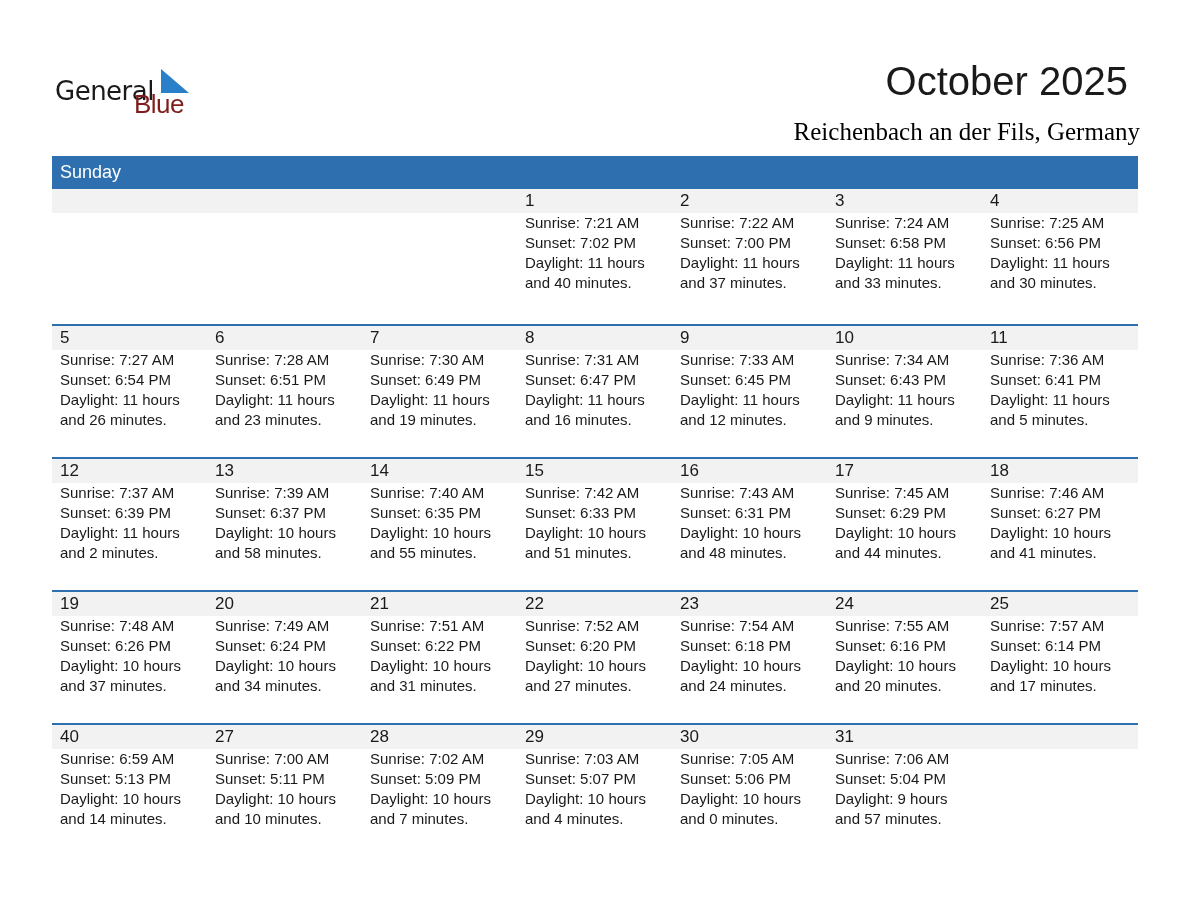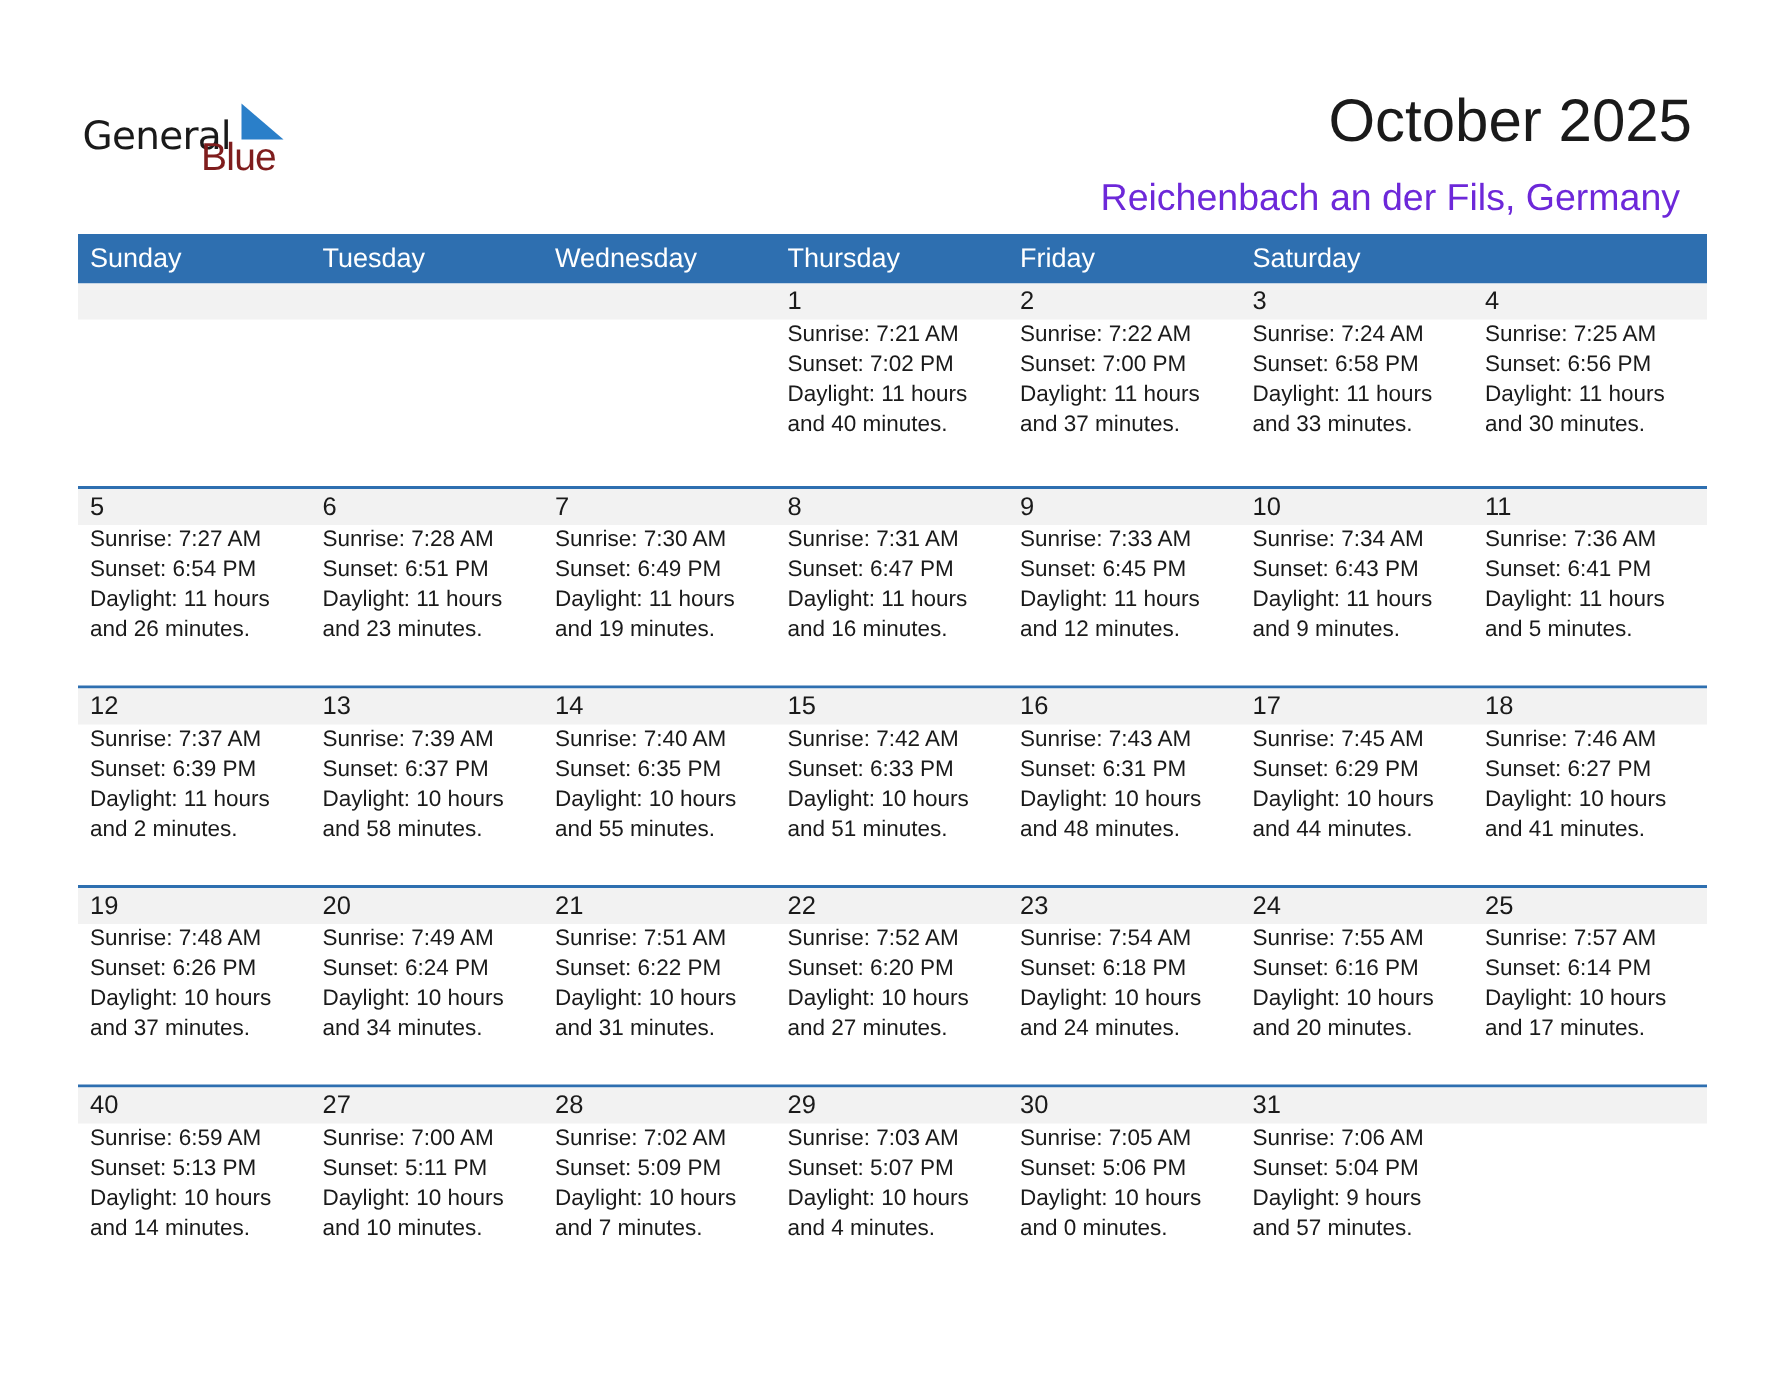--- a/index.html
+++ b/index.html
@@ -2,23 +2,23 @@
 <html><head>
 <meta charset="utf-8">
 <style>
   html, body { margin: 0; padding: 0; background: #ffffff; }
   body { width: 1188px; height: 918px; position: relative; font-family: "Liberation Sans", sans-serif; color: #1a1a1a; overflow: hidden; }
   .logo { position: absolute; left: 55px; top: 64px; width: 140px; height: 56px; }
   .logo-general { position: absolute; left: 0; top: 0; font-family: "DejaVu Sans", sans-serif; font-size: 26px; color: #1a1a1a; letter-spacing: -0.5px; line-height: 32px; margin-top: 11px; }
   .logo-blue { position: absolute; left: 79px; top: 24px; font-family: Liberation Sans, sans-serif; font-size: 26px; color: #7f1d1d; letter-spacing: -0.5px; line-height: 32px; }
   .logo-tri { position: absolute; left: 106px; top: 5px; width: 0; height: 0; border-left: 28px solid transparent; border-right: 0 solid transparent; border-bottom: 24px solid #2a7fc9; transform: scaleX(-1); }
   .title { position: absolute; right: 60px; top: 58px; font-size: 40px; color: #1a1a1a; line-height: 46px; margin-left: 32px; }
-  .subtitle { position: absolute; right: 68px; top: 117px; font-size: 25px; color: #6d28d9; line-height: 30px; }
+  .subtitle { position: absolute; right: 48px; top: 117px; font-size: 25px; color: #000000; line-height: 30px; font-family: Liberation Serif, serif; }
   .cal { position: absolute; left: 52px; top: 156px; width: 1086px; }
-  .header { display: flex; background: #2e6fb0; height: 33px; }
+  .header { display: flex; background: #2e6fb0; height: 33px; flex-direction: column; }
   .hcell { width: 155px; padding-left: 8px; box-sizing: border-box; color: #ffffff; font-size: 18px; line-height: 33px; }
   .week { position: relative; border-top: 2px solid #2e6fb0; height: 133px; box-sizing: border-box; }
   .week.first { border-top: none; height: 135px; }
   .week .band { position: absolute; left: 0; right: 0; top: 0; height: 24px; background: #f2f2f2; }
   .week.first .band { top: 0; height: 24px; }
   .days { position: relative; display: flex; }
   .day { width: 155px; padding-left: 8px; box-sizing: border-box; }
   .num { font-size: 17px; line-height: 24px; height: 24px; }
   .info { font-size: 15px; line-height: 20px; }
 </style>

